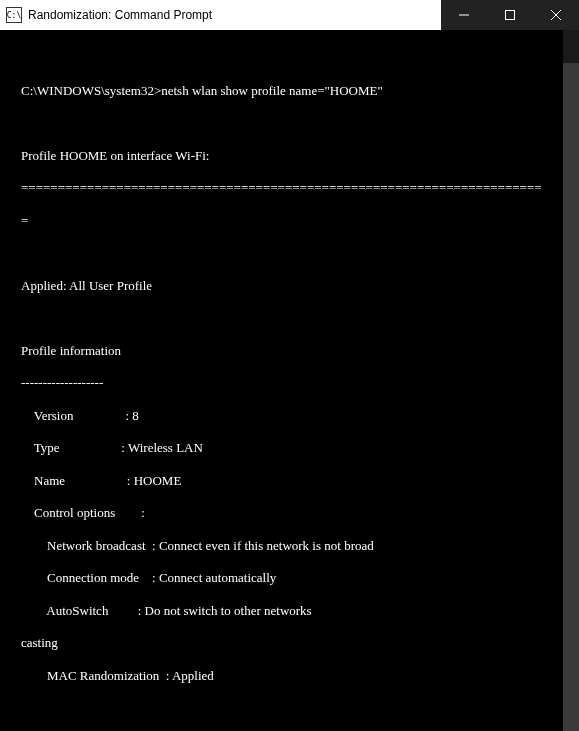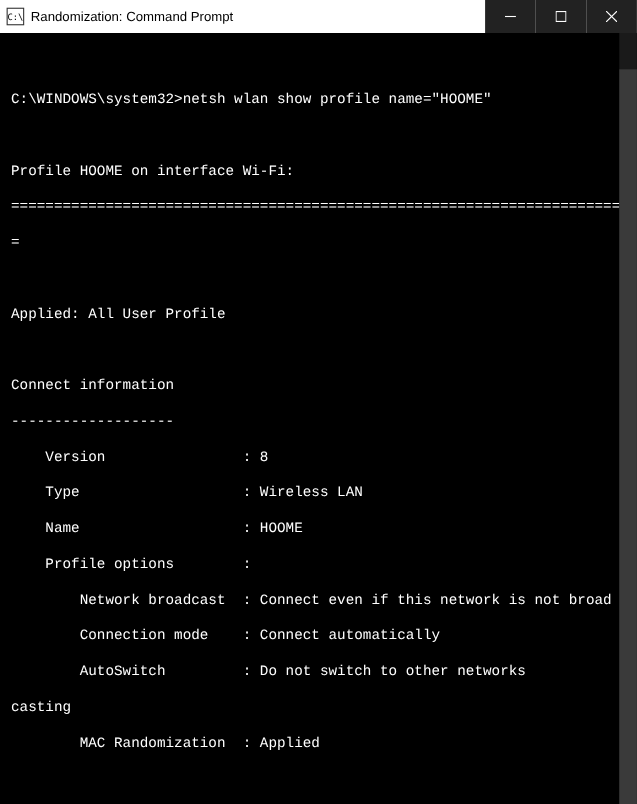--- a/index.html
+++ b/index.html
@@ -57,26 +57,27 @@
       font-size: 12px;
     }
     .titlebar-btn svg {
       fill: none;
       stroke: #fff;
       stroke-width: 1;
     }
     .terminal {
       background: #000;
       color: #fff;
-      padding: 4px 10px;
+      padding: 4px 21px;
       white-space: pre;
       line-height: 1.25;
       height: calc(731px - 30px);
       overflow: hidden;
       position: relative;
+      font-family: Liberation Serif, serif;
     }
     .scrollbar {
       position: absolute;
       right: 0;
       top: 0;
       width: 16px;
       height: 100%;
       background: #1a1a1a;
     }
     .scrollbar-thumb {
@@ -118,26 +119,26 @@
 <div class="terminal">
 <span class="line"> </span>
 <span class="line"><span>C:\WINDOWS\system32&gt;</span><span>netsh wlan show profile name="HOOME"</span></span>
 <span class="line"> </span>
 <span class="line">Profile HOOME on interface Wi-Fi:</span>
 <span class="line">=======================================================================</span>
 <span class="line">=</span>
 <span class="line"> </span>
 <span class="line">Applied: All User Profile</span>
 <span class="line"> </span>
-<span class="line">Connect information</span>
+<span class="line">Profile information</span>
 <span class="line">-------------------</span>
 <span class="line">    Version                : 8</span>
 <span class="line">    Type                   : Wireless LAN</span>
 <span class="line">    Name                   : HOOME</span>
-<span class="line">    Profile options        :</span>
+<span class="line">    Control options        :</span>
 <span class="line">        Network broadcast  : Connect even if this network is not broad</span>
 <span class="line">        Connection mode    : Connect automatically</span>
 <span class="line">        AutoSwitch         : Do not switch to other networks</span>
 <span class="line">casting</span>
 <span class="line">        MAC Randomization  : Applied</span>
 <span class="line"> </span>
 
 
 
 

